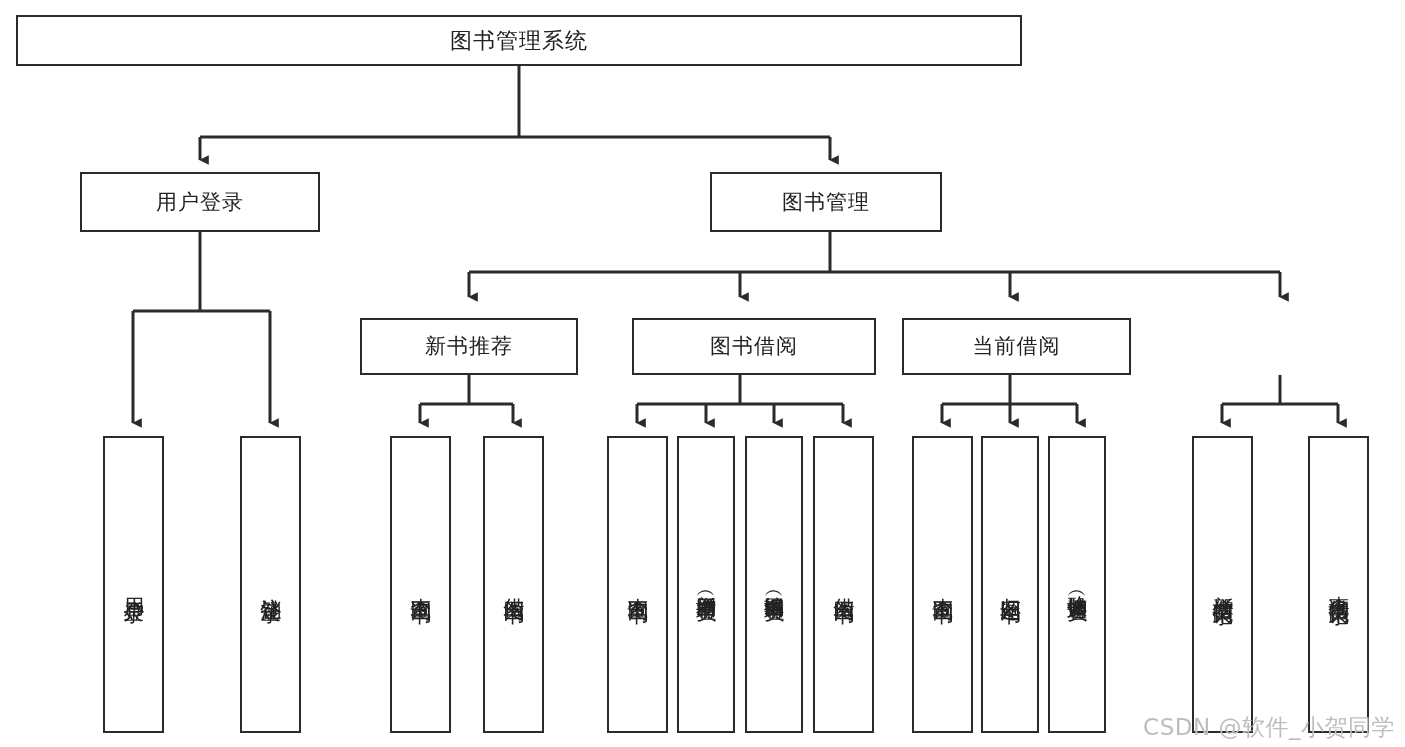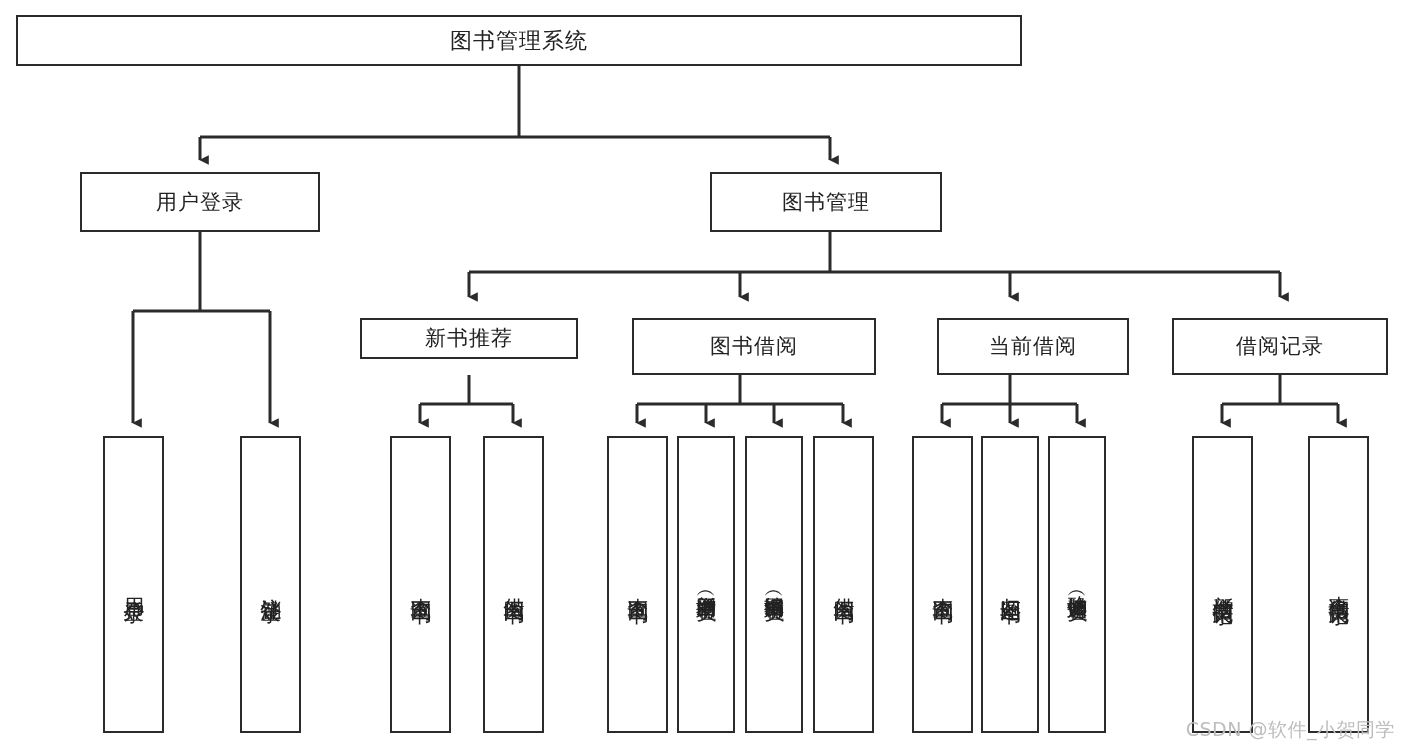--- a/index.html
+++ b/index.html
@@ -59,21 +59,21 @@
   }
   .node.vert.longtext .label{
     font-size:20px;
     letter-spacing:1px;
   }
   
   #watermark{
     position:absolute;
     right:10px;
     bottom:4px;
-    font-size:19px;
+    font-size:23px;
     color:#bdbdbd;
     letter-spacing:0.5px;
     white-space:nowrap;
     user-select:none;
   }
 </style>
 </head>
 <body>
 
 <div id="canvas">
@@ -133,31 +133,28 @@
     <span class="label">图书管理系统</span>
   </div>
 
   <div class="node" style="left:80px;top:172px;width:240px;height:60px;">
     <span class="label">用户登录</span>
   </div>
   <div class="node" style="left:710px;top:172px;width:232px;height:60px;">
     <span class="label">图书管理</span>
   </div>
 
-  <div class="node" style="left:360px;top:318px;width:218px;height:41px;">
+  <div class="node" style="left:360px;top:318px;width:218px;height:57px;">
     <span class="label">新书推荐</span>
   </div>
   <div class="node" style="left:632px;top:318px;width:244px;height:57px;">
     <span class="label">图书借阅</span>
   </div>
-  <div class="node" style="left:937px;top:318px;width:192px;height:57px;">
+  <div class="node" style="left:902px;top:318px;width:229px;height:57px;">
     <span class="label">当前借阅</span>
-  </div>
-  <div class="node" style="left:1172px;top:318px;width:216px;height:57px;">
-    <span class="label">借阅记录</span>
   </div>
 
   <div class="node vert" style="left:103px;top:436px;width:61px;height:297px;">
     <span class="label">用户登录</span>
   </div>
 
   <div class="node vert" style="left:240px;top:436px;width:61px;height:297px;">
     <span class="label">注销登录</span>
   </div>
 

